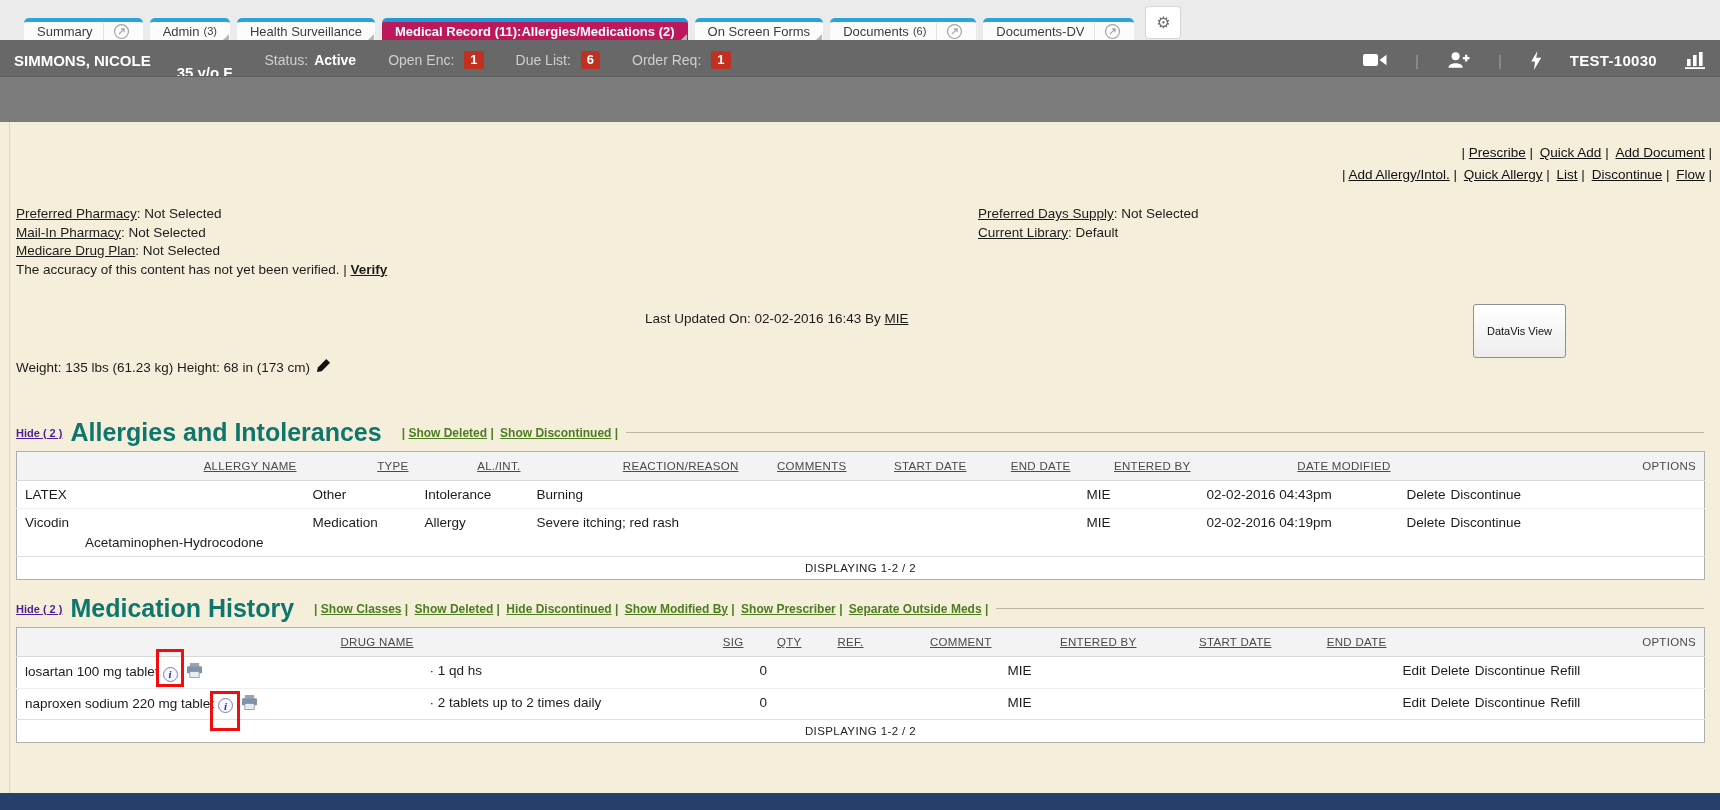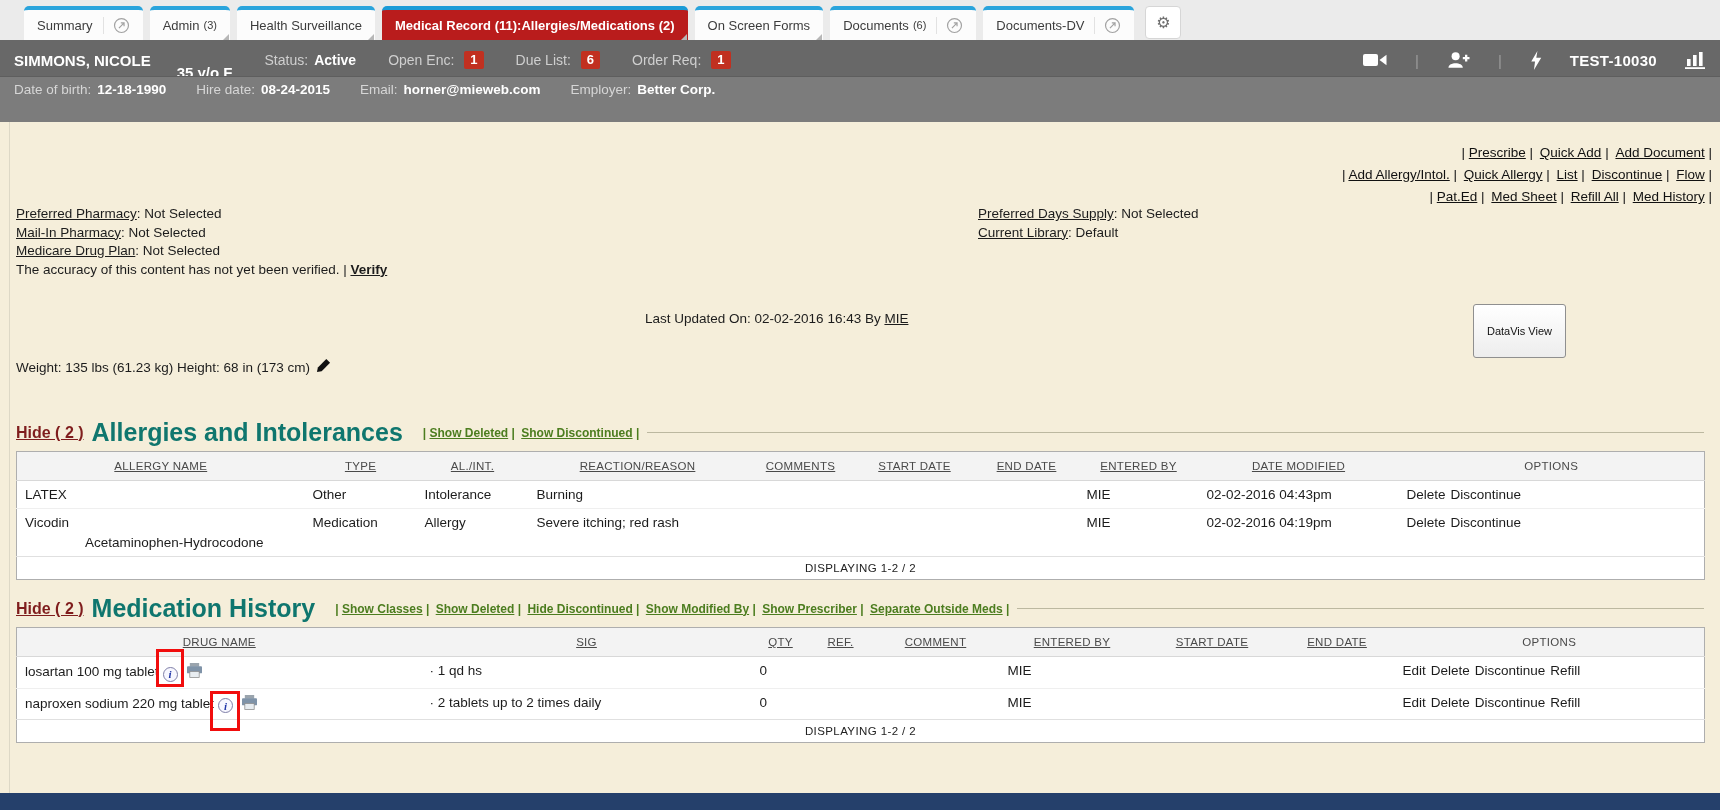--- a/index.html
+++ b/index.html
@@ -9,31 +9,31 @@
     font-family:"Liberation Sans", sans-serif; background:#fff; color:#1c1c1c;
   }
 
   
   .tabbar {
     position:absolute; top:0; left:0; right:0; height:40px;
     background:#ebebeb; display:flex; align-items:flex-end;
     padding-left:24px; gap:7px;
   }
   .tab {
-    position:relative; height:34px; background:#fcfcfc;
+    position:relative; height:22px; background:#fcfcfc;
     border-top:4px solid #2aa4dc; border-radius:5px 5px 0 0;
     display:flex; align-items:center; padding:0 13px;
     font-size:13px; color:#3c3c3c; cursor:pointer; white-space:nowrap;
   }
   .tab.fold::after {
     content:""; position:absolute; right:1px; bottom:0;
     border-style:solid; border-width:0 0 6px 6px;
     border-color:transparent transparent #b7b7b7 transparent;
   }
-  .tab.active { background:#b91c1c; border-top-color:#1b9bd7; color:#fff; font-weight:bold; }
+  .tab.active { background:#be185d; border-top-color:#1b9bd7; color:#fff; font-weight:bold; }
   .tab .count { font-size:11px; margin-left:4px; }
   .tab .popout {
     margin-left:10px; padding-left:9px; border-left:1px solid #e2e2e2;
     display:flex; align-items:center;
   }
   .gear-btn {
     height:33px; width:36px; margin-left:4px; margin-bottom:1px;
     background:#fff; border:1px solid #d6d6d6; border-radius:4px;
     display:flex; align-items:center; justify-content:center;
     font-size:16px; color:#6f6f6f; cursor:pointer;
@@ -106,37 +106,37 @@
   }
   .last-updated { position:absolute; top:189px; left:645px; font-size:13.5px; }
   .last-updated u { cursor:pointer; }
   .vitals { position:absolute; top:236px; left:16px; font-size:13.5px; display:flex; align-items:center; gap:6px; }
 
   
   .section { position:absolute; left:16px; right:16px; }
   .sec-allergies { top:296px; }
   .sec-meds      { top:472px; }
   .sec-header { display:flex; align-items:center; margin-bottom:4px; white-space:nowrap; }
-  .hide-link { font-size:16px; font-weight:bold; color:#7f1d1d; cursor:pointer; }
+  .hide-link { font-size:11px; font-weight:bold; color:#4c1d95; cursor:pointer; }
   .hide-link u { text-decoration:underline; }
   .sec-title { font-size:25px; font-weight:bold; color:#0f766e; margin:0 20px 0 8px; }
   .sec-links { font-size:12px; font-weight:bold; color:#4c7d1f; }
   .sec-links::before { content:"| "; }
   .slink { cursor:pointer; }
   .slink::after { content:" |"; }
   .slink + .slink { margin-left:3px; }
   .slink u { text-decoration:underline; }
   .sec-rule { flex:1; border-top:1px solid #bcb8a0; margin-left:8px; }
 
   table.grid {
     width:100%; border-collapse:collapse; background:#fff;
     border:1px solid #aeaeae; font-size:13.5px; table-layout:fixed;
   }
   table.grid th {
-    background:#f3f3f3; font-weight:normal; text-align:center;
+    background:#f3f3f3; font-weight:normal; text-align:right;
     font-size:11.5px; color:#4a4a4a; padding:8px 8px;
     border-bottom:1px solid #d8d8d8; letter-spacing:.3px; white-space:nowrap;
   }
   table.grid th u { cursor:pointer; }
   table.grid td { padding:6px 8px; vertical-align:top; overflow:visible; }
   table.grid tbody tr + tr td { border-top:1px solid #efefef; }
   table.grid tfoot td {
     text-align:center; font-size:11.5px; padding:5px;
     border-top:1px solid #e0e0e0; letter-spacing:.4px; color:#222;
   }
@@ -249,52 +249,36 @@
           <rect x="2" y="8" width="3.6" height="7"></rect>
           <rect x="8" y="4" width="3.6" height="11"></rect>
           <rect x="14" y="1" width="3.6" height="14"></rect>
           <rect x="0" y="16.2" width="20" height="1.8"></rect>
         </svg>
     </span>
   </span>
 </div>
 
 <div class="demo-bar">
-  <div class="demo-row">
-    <span class="dlabel">Date of birth:</span>
-    <span class="dval">12-18-1990</span>
-    <span class="dlabel">Hire date:</span>
-    <span class="dval">08-24-2015</span>
-    <span class="dlabel">Email:</span>
-    <span class="dval">horner@mieweb.com</span>
-    <span class="dlabel">Employer:</span>
-    <span class="dval">Better Corp.</span>
-  </div>
 </div>
 
 <div class="content">
 
   <div class="action-links">
     <div class="linkrow">
       <span class="alink"><u>Prescribe</u></span>
       <span class="alink"><u>Quick Add</u></span>
       <span class="alink"><u>Add Document</u></span>
     </div>
     <div class="linkrow">
       <span class="alink"><u>Add Allergy/Intol.</u></span>
       <span class="alink"><u>Quick Allergy</u></span>
       <span class="alink"><u>List</u></span>
       <span class="alink"><u>Discontinue</u></span>
       <span class="alink"><u>Flow</u></span>
-    </div>
-    <div class="linkrow">
-      <span class="alink"><u>Pat.Ed</u></span>
-      <span class="alink"><u>Med Sheet</u></span>
-      <span class="alink"><u>Refill All</u></span>
-      <span class="alink"><u>Med History</u></span>
     </div>
   </div>
 
   <div class="rx-left">
     <div class="rxline">
       <u>Preferred Pharmacy</u><span class="sep-colon"></span><span>Not Selected</span>
     </div>
     <div class="rxline">
       <u>Mail-In Pharmacy</u><span class="sep-colon"></span><span>Not Selected</span>
     </div>

